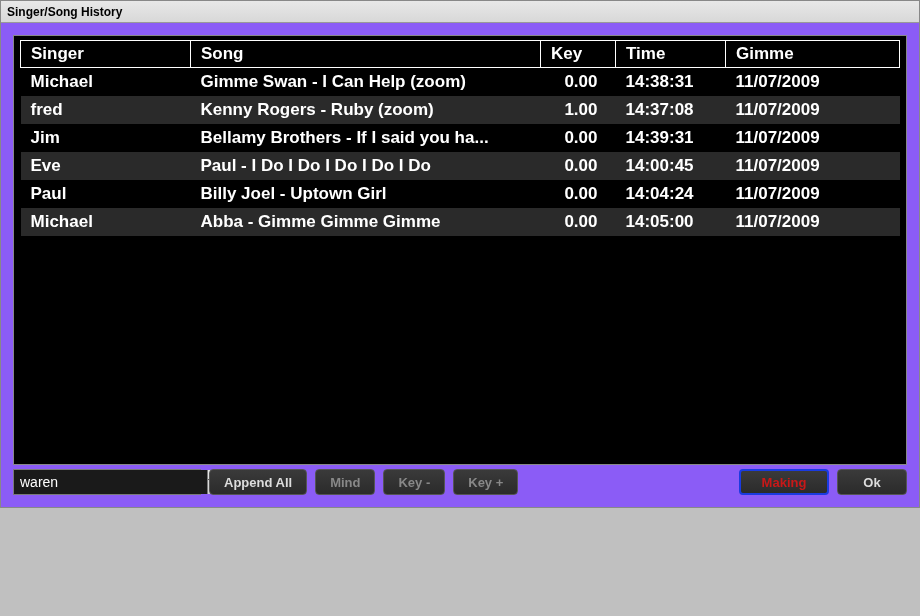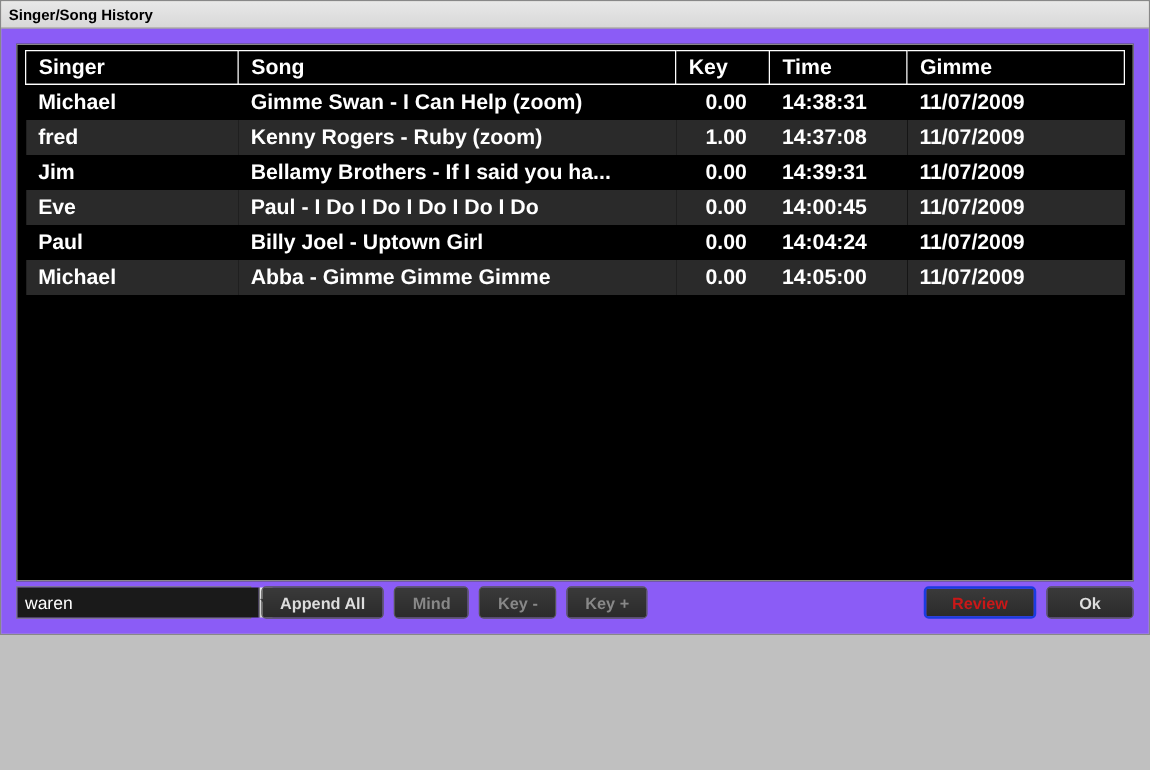--- a/index.html
+++ b/index.html
@@ -240,18 +240,18 @@
         </div>
       </div>
 
       <button class="btn enabled">Append All</button>
       <button class="btn">Mind</button>
       <button class="btn">Key -</button>
       <button class="btn">Key +</button>
 
       <div class="spacer"></div>
 
-      <button class="btn review">Review</button>
+      <button class="btn review">Making</button>
       <button class="btn ok">Ok</button>
     </div>
 
   </div>
 </div>
 
 </body></html>

